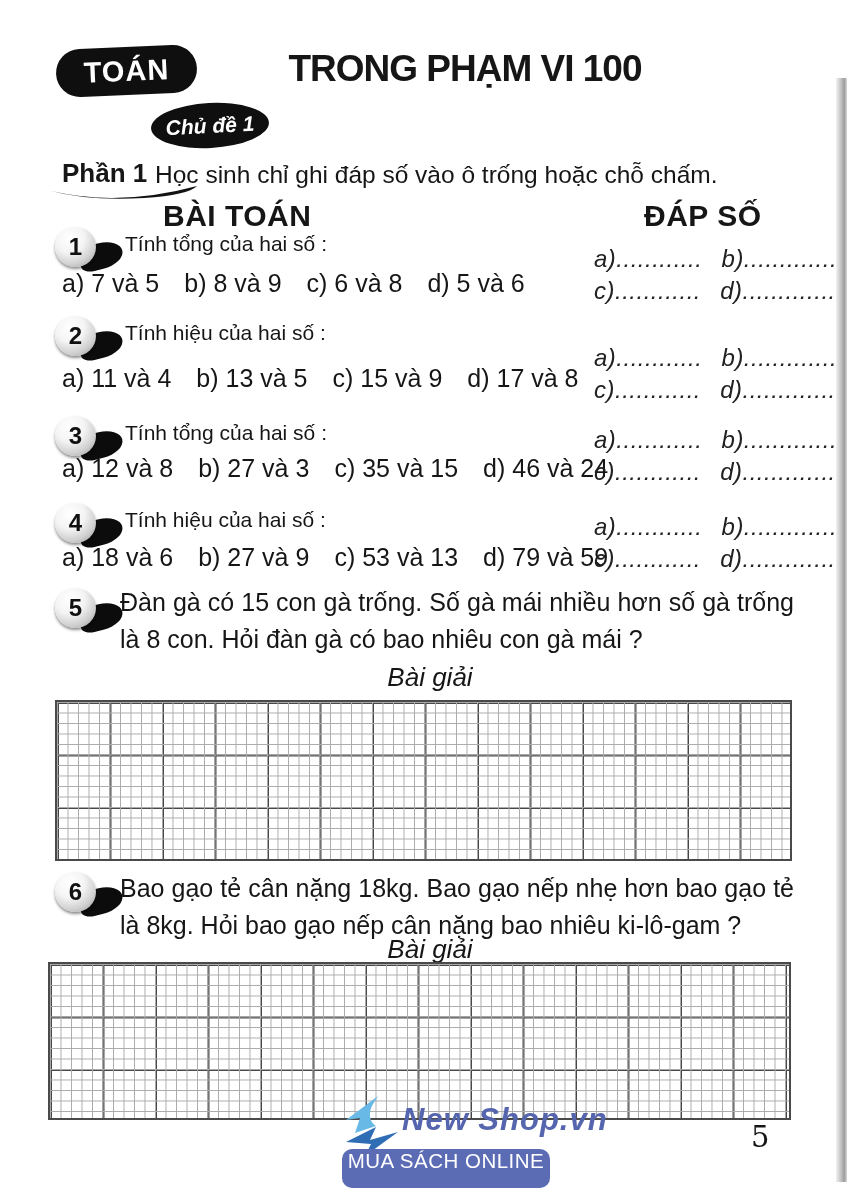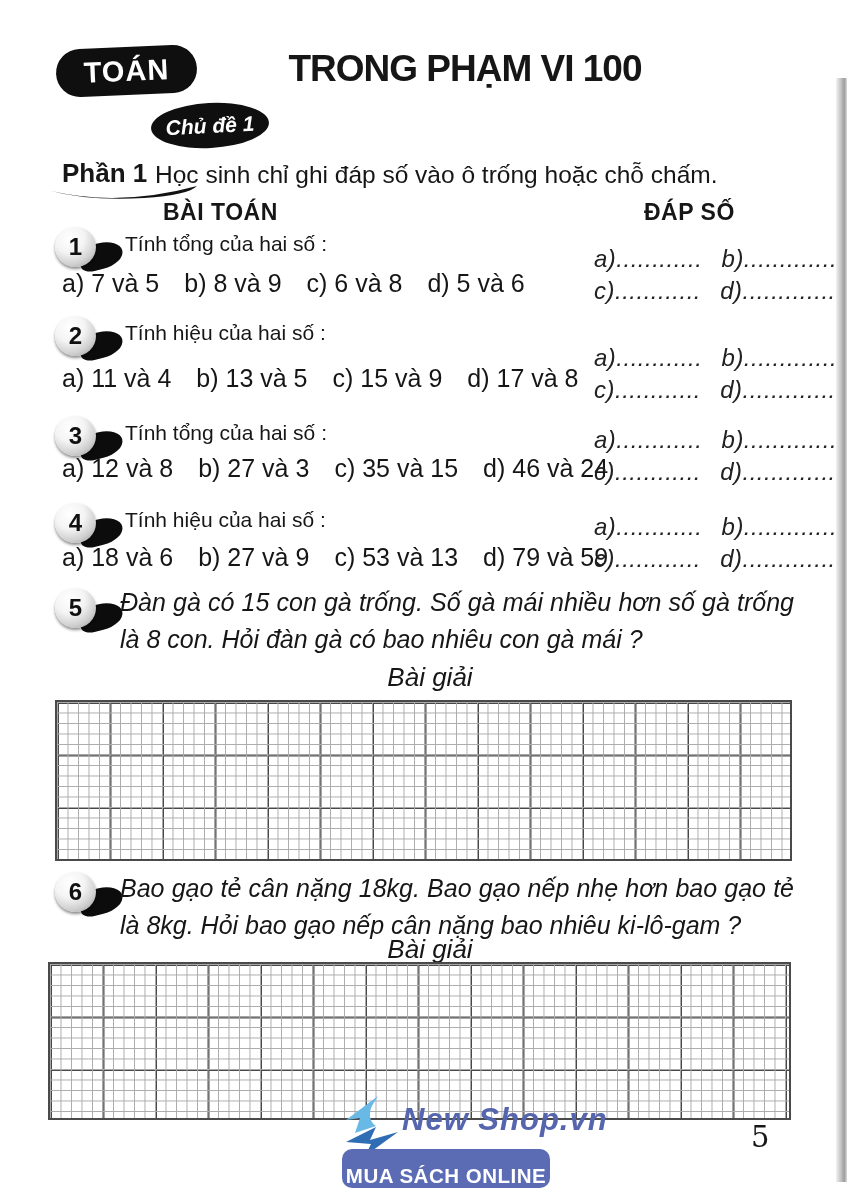--- a/index.html
+++ b/index.html
@@ -25,21 +25,21 @@
   .badge-chude{left:151px; top:103px; width:118px; height:45px; background:#0f0f0f;
     border-radius:50%; transform:rotate(-3deg);
     display:flex; align-items:center; justify-content:center;
     color:#fff; font-weight:bold; font-style:italic; font-size:21px;}
 
   
   .part-label{left:62px; top:158px; font-weight:bold; font-size:26px;}
   .part-swoosh{left:48px; top:183px;}
   .instruction{left:155px; top:161px; font-size:24.5px;text-align:center;}
 
-  .col-head{font-weight:bold; font-size:23px; letter-spacing:0.5px;}
+  .col-head{font-weight:bold; font-size:30px; letter-spacing:0.5px;}
   .col-left{left:163px; top:199px;}
   .col-right{left:644px; top:199px;}
 
   
   .num-badge{position:absolute; left:55px; top:0; width:68px; height:52px;}
   .num-badge .swoosh{position:absolute; left:24px; top:16px; width:44px; height:26px;
     background:#0c0c0c; border-radius:58% 70% 75% 40%; transform:rotate(-14deg);}
   .num-badge .sphere{position:absolute; left:0; top:0; width:41px; height:40px;
     border-radius:50%;
     background:radial-gradient(circle at 36% 28%, #ffffff 0%, #f4f4f4 38%, #cfcfcf 68%, #8e8e8e 100%);
@@ -50,41 +50,41 @@
   .problem{position:absolute; left:0; width:847px; height:92px;}
   .p-title{position:absolute; left:125px; top:5px; font-weight:normal; font-size:21px;}
   .p-items{position:absolute; left:62px; top:42px; display:flex; font-size:25px; white-space:nowrap;}
   .p-items span{margin-right:25px;}
   .p-answers{position:absolute; left:594px; top:10px; width:252px; font-size:24px; color:#222;font-style:italic;}
   .ans-line{line-height:32px; white-space:nowrap; letter-spacing:0.5px;}
   .ans-line span:first-child{margin-right:12px;}
 
   .wp{position:absolute; left:0; width:847px;}
   .wp-text{position:absolute; left:120px; top:2px; width:674px; font-size:25px;
-    line-height:37px; text-align:justify;font-style:italic;}
+    line-height:37px; text-align:justify;}
   .sol-label{position:absolute; left:90px; width:680px; text-align:center;
     font-style:italic; font-size:26px;}
 
   .grid{position:absolute; border:2px solid #4a4a4a; box-sizing:border-box;
     background-image:
       linear-gradient(to right, #ababab 1px, transparent 1px),
       linear-gradient(to bottom, #ababab 1px, transparent 1px),
       linear-gradient(to right, #454545 2px, transparent 2px),
       linear-gradient(to bottom, #454545 2px, transparent 2px);
     background-size:10.5px 10.5px, 10.5px 10.5px, 52.5px 52.5px, 52.5px 52.5px;}
   .grid1{left:55px; top:700px; width:737px; height:161px;}
   .grid2{left:48px; top:962px; width:743px; height:158px;}
 
   
   .logo-arrow{left:338px; top:1094px;}
   .logo-text{left:402px; top:1102px; font-weight:bold; font-style:italic; font-size:31px;
     letter-spacing:1px;}
   .shop-btn{left:342px; top:1149px; width:208px; height:39px; border-radius:10px;
-    display:flex; align-items:flex-end; justify-content:center;
-    color:#fff; font-weight:bold; font-size:20.5px; letter-spacing:0.5px;}
+    display:flex; align-items:flex-start; justify-content:center;
+    color:#fff; font-weight:normal; font-size:20.5px; letter-spacing:0.5px;}
   .page-num{left:751px; top:1120px; font-size:29px; font-family:"DejaVu Serif",serif;}
 </style>
 </head>
 <body>
 
 <div class="page">
 
   <div class="scan-edge"></div>
 
   <div class="abs badge-toan">

